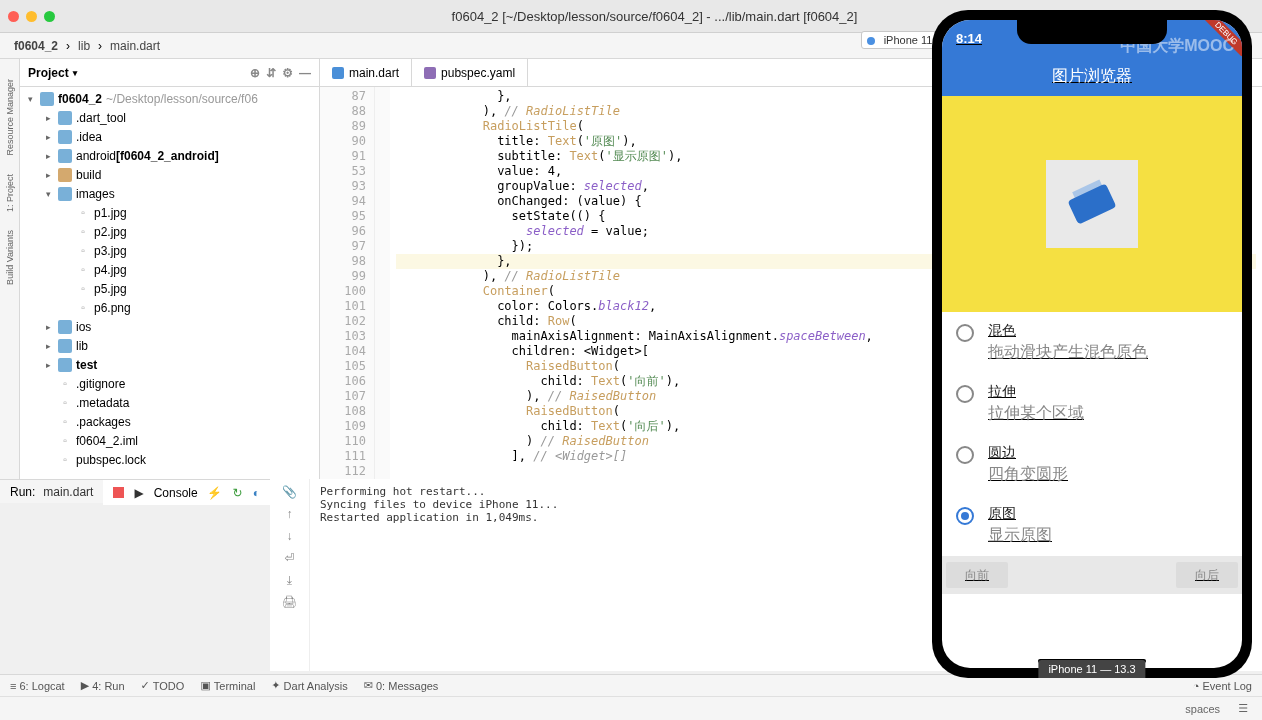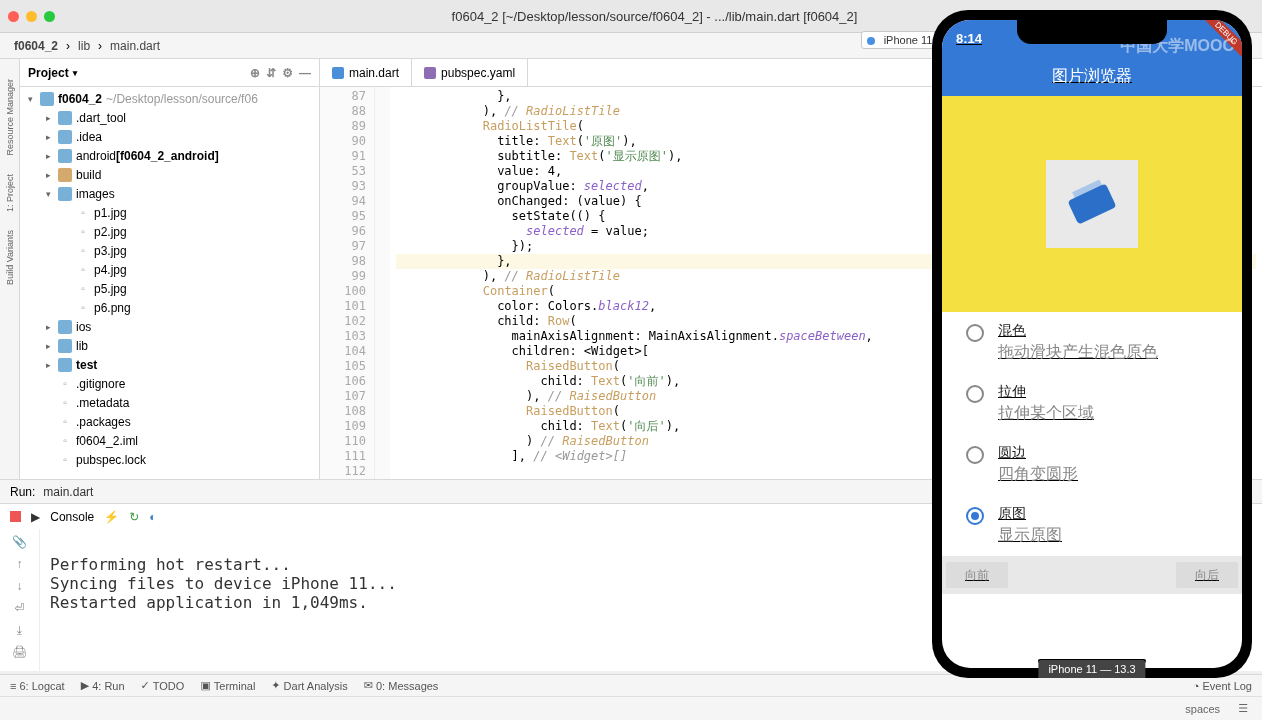--- a/index.html
+++ b/index.html
@@ -62,52 +62,52 @@
 
 
 .runbar { height: 24px; background: #f5f5f5; border-top: 1px solid #d8d8d8; display: flex; align-items: center; padding: 0 10px; gap: 8px; }
 .console-head { height: 26px; border-top: 1px solid #d8d8d8; display: flex; align-items: center; padding: 0 10px; gap: 10px; background: #fff; }
 .console-head .stop { width: 11px; height: 11px; background: #e55; }
 .console-head .play { color: #333; }
 .console-head .bolt { color: #e6a817; }
 .console-head .arr-g { color: #3a9b3a; }
 .console-body { flex: 1; display: flex; background: #fff; }
 .console-left { width: 40px; border-right: 1px solid #eee; display: flex; flex-direction: column; align-items: center; gap: 8px; padding-top: 6px; color: #888; }
-.console-out { flex: 1; padding: 6px 10px; font-family: "Menlo", monospace; font-size: 16px; color: #333; white-space: pre; margin-top: 20px; }
+.console-out { flex: 1; padding: 6px 10px; font-family: "Menlo", monospace; font-size: 11px; color: #333; white-space: pre; }
 
 .bottom { position: absolute; bottom: 24px; left: 0; right: 0; height: 22px; background: #f5f5f5; border-top: 1px solid #d8d8d8; display: flex; align-items: center; padding: 0 10px; gap: 16px; font-size: 11px; }
 .bottom .tab { color: #555; display: flex; align-items: center; gap: 3px; }
 .bottom .right { margin-left: auto; display: flex; gap: 14px; }
 
 .statusbar { position: absolute; bottom: 0; left: 0; right: 0; height: 24px; background: #f5f5f5; border-top: 1px solid #e0e0e0; display: flex; align-items: center; justify-content: flex-end; padding: 0 14px; gap: 18px; font-size: 11px; color: #666; }
 
 
 .phone { position: absolute; top: 10px; right: 10px; width: 320px; height: 668px; background: #000; border-radius: 36px; padding: 10px; }
 .phone-inner { width: 100%; height: 100%; background: #fff; border-radius: 28px; overflow: hidden; position: relative; text-decoration: underline; }
 .notch { position: absolute; top: 0; left: 50%; transform: translateX(-50%); width: 150px; height: 24px; background: #000; border-radius: 0 0 14px 14px; z-index: 5; }
 .phone-status { height: 36px; background: #3579d6; color: #fff; display: flex; align-items: center; padding: 0 14px; font-size: 13px; font-weight: 600; }
 .phone-appbar { height: 40px; background: #3579d6; color: #fff; display: flex; align-items: center; justify-content: center; font-size: 16px; position: relative; }
 .mooc { position: absolute; right: 8px; top: -20px; font-size: 16px; font-weight: 700; opacity: 0.5; pointer-events: none; }
 .debug-banner { position: absolute; top: 0; right: 0; width: 46px; height: 46px; overflow: hidden; }
 .debug-banner::before { content: "DEBUG"; position: absolute; top: 8px; right: -16px; background: #c0392b; color: #fff; font-size: 8px; padding: 1px 18px; transform: rotate(45deg); }
 .img-area { height: 216px; background: #f5e042; display: flex; align-items: center; justify-content: center; }
 .img-box { width: 92px; height: 88px; background: #e9e9e9; display: flex; align-items: center; justify-content: center; }
 .img-box .ph { width: 42px; height: 26px; background: #2b6fc9; border-radius: 4px; transform: rotate(-25deg); box-shadow: 2px -12px 0 -6px #aac6e8; }
 .radios { background: #fff; }
-.rl { display: flex; align-items: flex-start; padding: 10px 24px; gap: 14px; }
+.rl { display: flex; align-items: flex-start; padding: 10px 14px; gap: 14px; }
 .rl .r { width: 18px; height: 18px; border: 2px solid #888; border-radius: 50%; margin-top: 2px; position: relative; flex-shrink: 0; }
 .rl.sel .r { border-color: #3579d6; }
 .rl.sel .r::after { content: ""; position: absolute; inset: 3px; background: #3579d6; border-radius: 50%; }
 .rl .t1 { font-size: 14px; color: #222; }
 .rl .t2 { font-size: 16px; color: #888; margin-top: 2px; }
 .btnrow { display: flex; justify-content: space-between; padding: 6px 4px; background: #e8e8e8; }
 .btnrow .b { width: 62px; height: 26px; background: #dcdcdc; color: #888; font-size: 12px; display: flex; align-items: center; justify-content: center; border-radius: 2px; }
 .home-ind { position: absolute; bottom: 5px; left: 50%; transform: translateX(-50%); width: 108px; height: 4px; background: #000; border-radius: 3px; }
 .phone-label { position: absolute; bottom: 0; left: 50%; transform: translateX(-50%); background: #444; color: #fff; font-size: 11px; padding: 3px 10px; border-radius: 3px 3px 0 0; }
-.consolewrap { height: 192px; display: flex; flex-direction: column; }
+.consolewrap { height: 192px; display: flex; flex-direction: row; }
 </style>
 </head>
 <body>
 
 <div class="titlebar">
   <div class="traffic">
     <div class="tl r"></div>
     <div class="tl y"></div>
     <div class="tl g"></div>
   </div>

